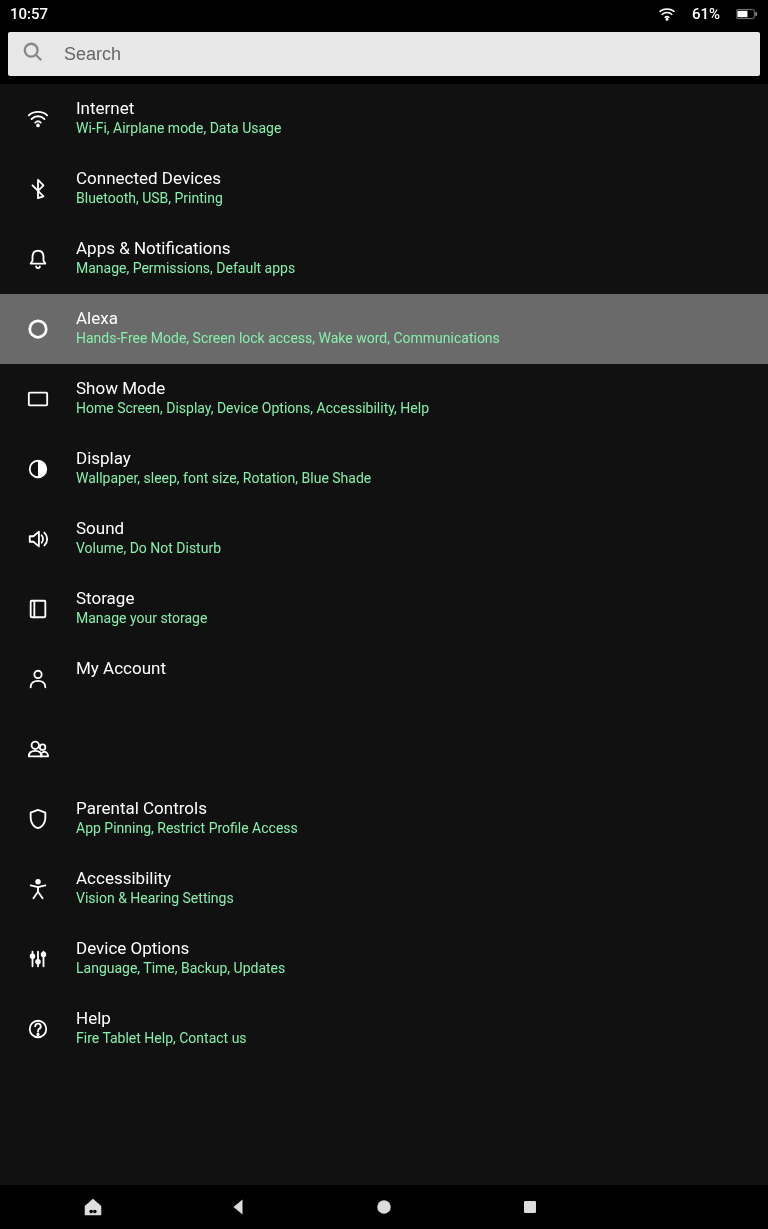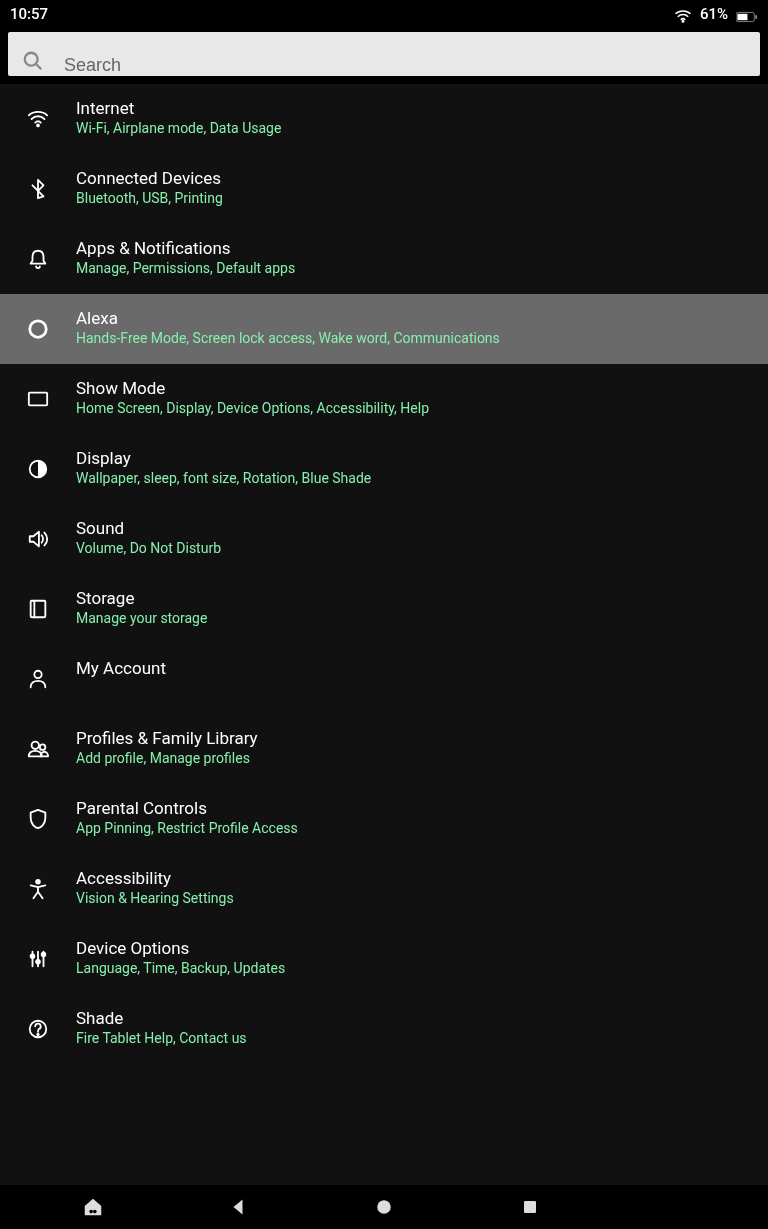--- a/index.html
+++ b/index.html
@@ -15,34 +15,34 @@
     height: 28px;
     display: flex;
     align-items: center;
     justify-content: space-between;
     padding: 2px 10px;
     font-size: 15px;
     font-weight: 500;
   }
   .status-right {
     display: flex;
-    align-items: flex-end;
-    gap: 8px;
+    align-items: center;
+    gap: 16px;
   }
   .status-right svg { display: block; }
   .search-wrap {
     padding: 4px 8px 8px 8px;
     background: #000;
   }
   .search-bar {
     background: #e8e8e8;
     border-radius: 2px;
     height: 44px;
     display: flex;
-    align-items: flex-end;
+    align-items: center;
     padding: 0 14px;
     gap: 20px;
   }
   .search-bar input {
     border: none;
     background: transparent;
     font-size: 18px;
     color: #555;
     outline: none;
     width: 100%;
@@ -252,24 +252,20 @@
     </div>
     <div class="item">
       <div class="item-icon">
         <svg width="22" height="22" viewBox="0 0 24 24" fill="none" stroke="#fff" stroke-width="2" stroke-linecap="round" stroke-linejoin="round">
           <circle cx="9" cy="8" r="4"></circle>
           <circle cx="17" cy="10" r="3"></circle>
           <path d="M2 20 C2 16 5 14 9 14 C13 14 16 16 16 20 Z"></path>
           <path d="M15 20 C15 17 17 15 19 15 C21 15 23 17 23 20 Z"></path>
         </svg>
       </div>
-      <div class="item-text">
-        <div class="item-title">Profiles &amp; Family Library</div>
-        <div class="item-sub">Add profile, Manage profiles</div>
-      </div>
     </div>
     <div class="item">
       <div class="item-icon">
         <svg width="22" height="22" viewBox="0 0 24 24" fill="none" stroke="#fff" stroke-width="2" stroke-linecap="round" stroke-linejoin="round">
           <path d="M12 2 L20 5 V11 C20 17 16 21 12 22 C8 21 4 17 4 11 V5 Z"></path>
         </svg>
       </div>
       <div class="item-text">
         <div class="item-title">Parental Controls</div>
         <div class="item-sub">App Pinning, Restrict Profile Access</div>
@@ -308,21 +304,21 @@
     </div>
     <div class="item">
       <div class="item-icon">
         <svg width="22" height="22" viewBox="0 0 24 24" fill="none" stroke="#fff" stroke-width="2" stroke-linecap="round" stroke-linejoin="round">
           <circle cx="12" cy="12" r="9"></circle>
           <path d="M9 9 a3 3 0 1 1 4 3 c-1 1 -1 1 -1 3"></path>
           <circle cx="12" cy="18" r="0.8" fill="#fff"></circle>
         </svg>
       </div>
       <div class="item-text">
-        <div class="item-title">Shade</div>
+        <div class="item-title">Help</div>
         <div class="item-sub">Fire Tablet Help, Contact us</div>
       </div>
     </div>
   </div>
 
 <div class="nav-bar">
   <div class="nav-btn">
     <svg width="22" height="22" viewBox="0 0 24 24" fill="#ddd">
       <path d="M3 11 L12 3 L21 11 V21 H3 Z"></path>
       <circle cx="10" cy="17" r="2" fill="#000"></circle>

